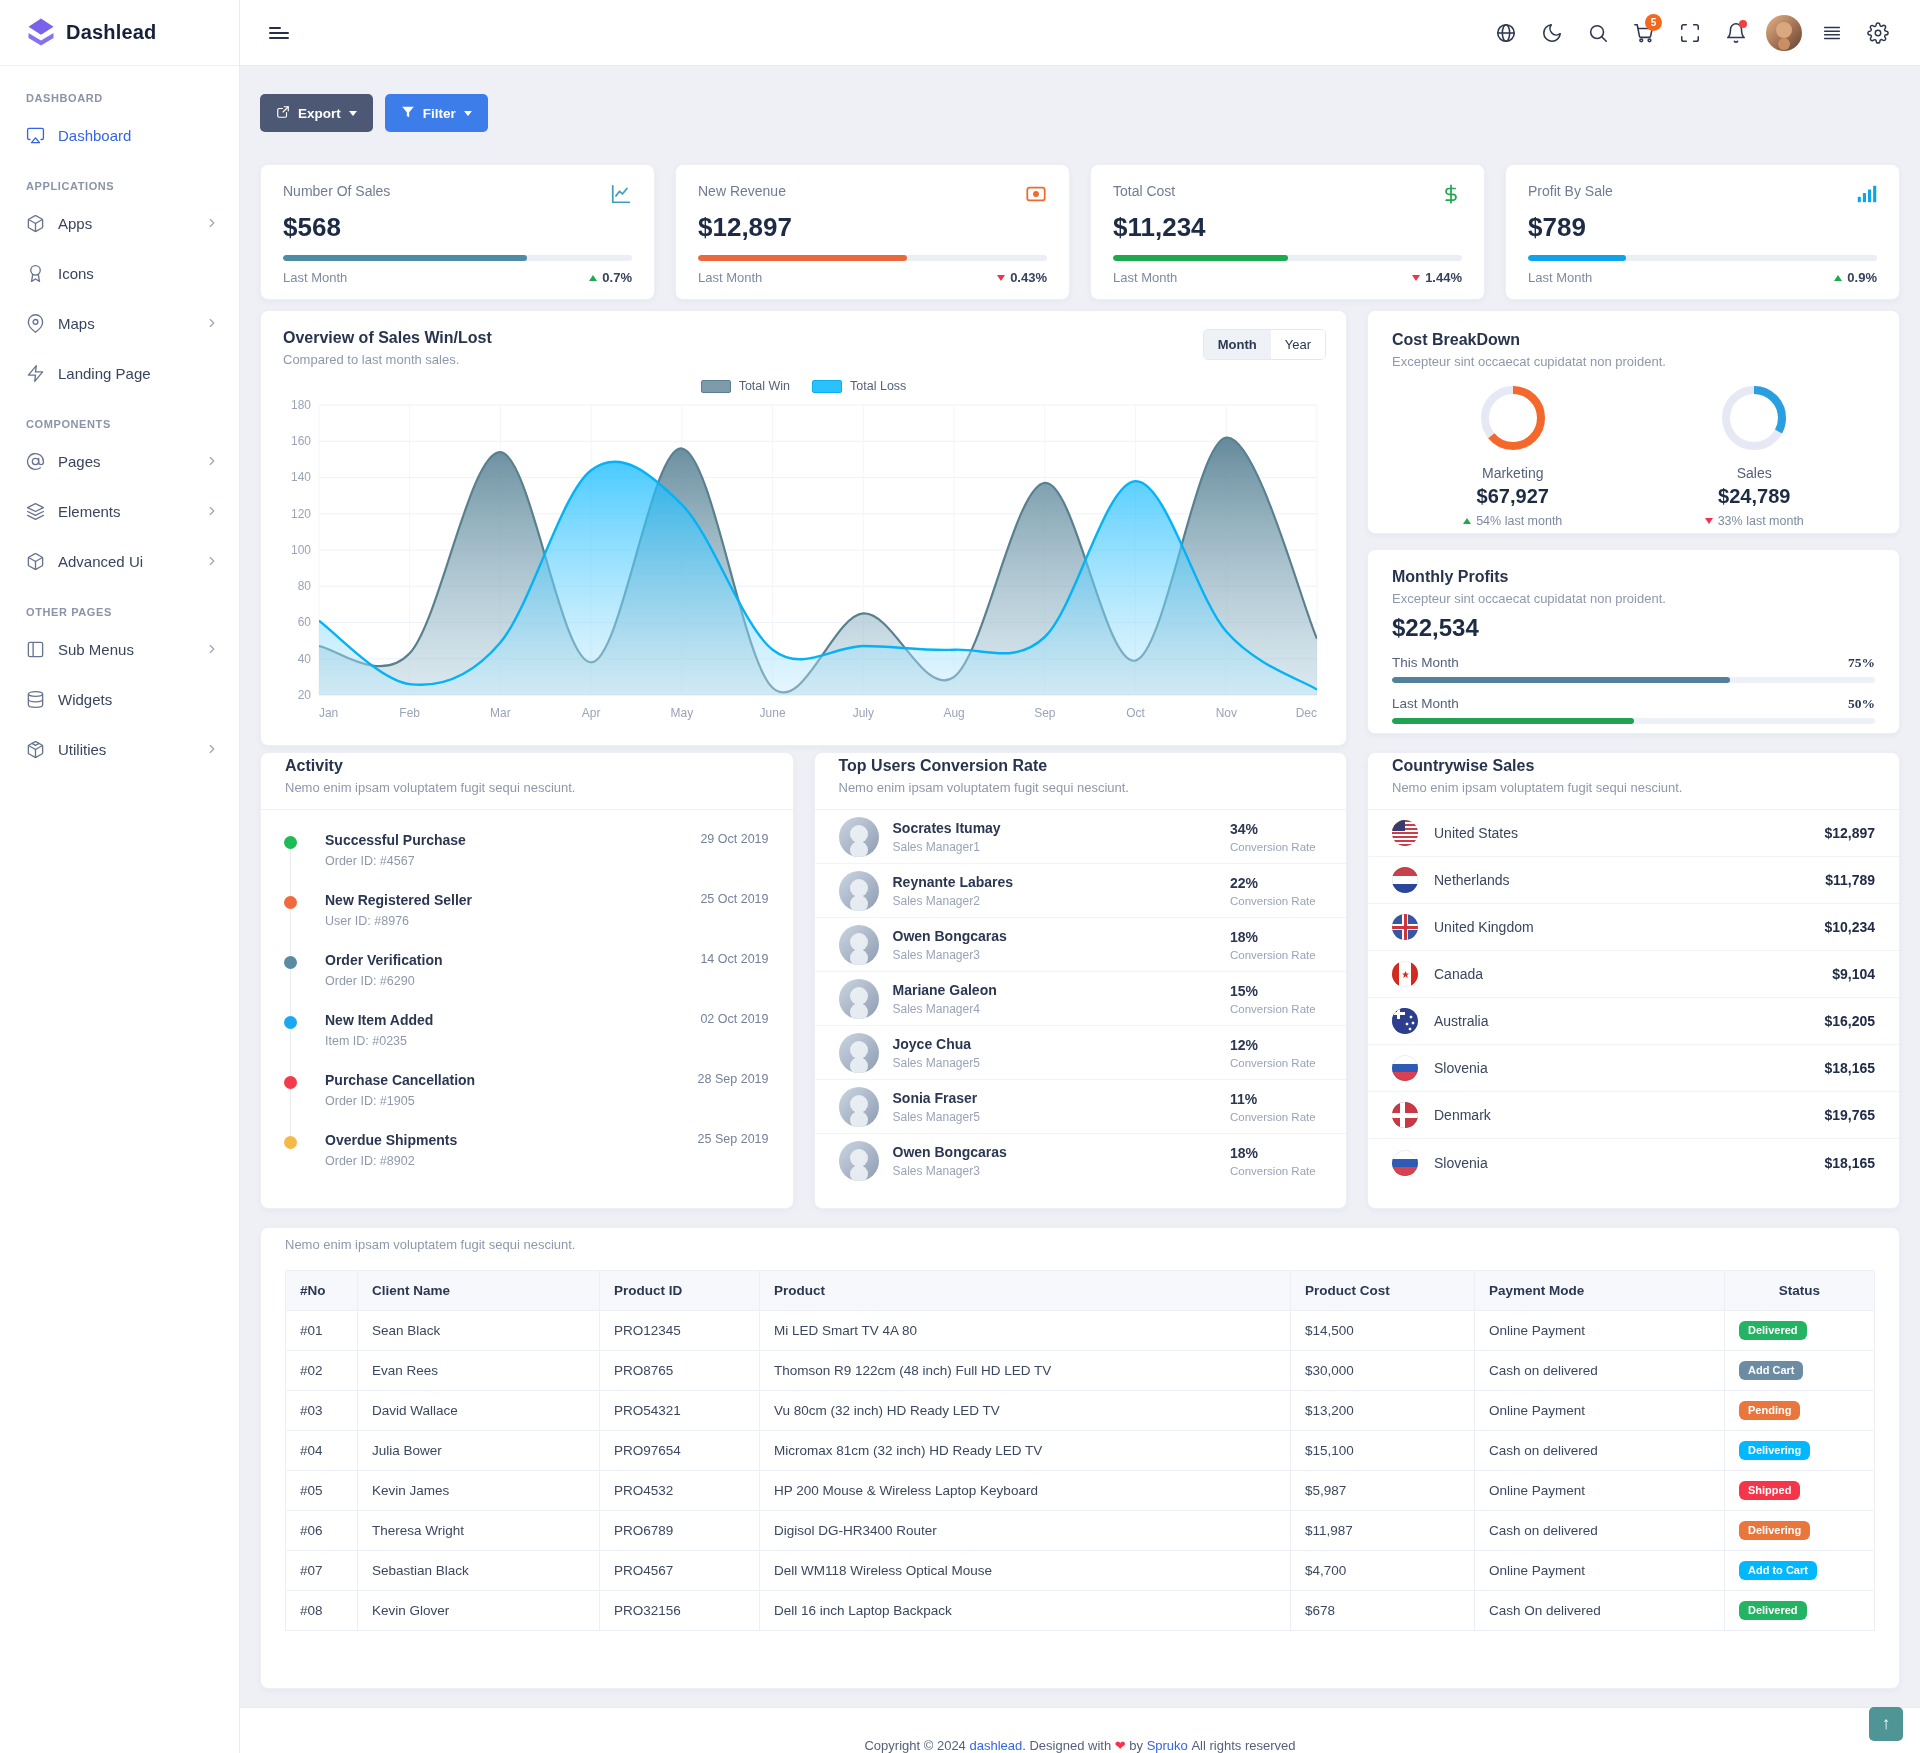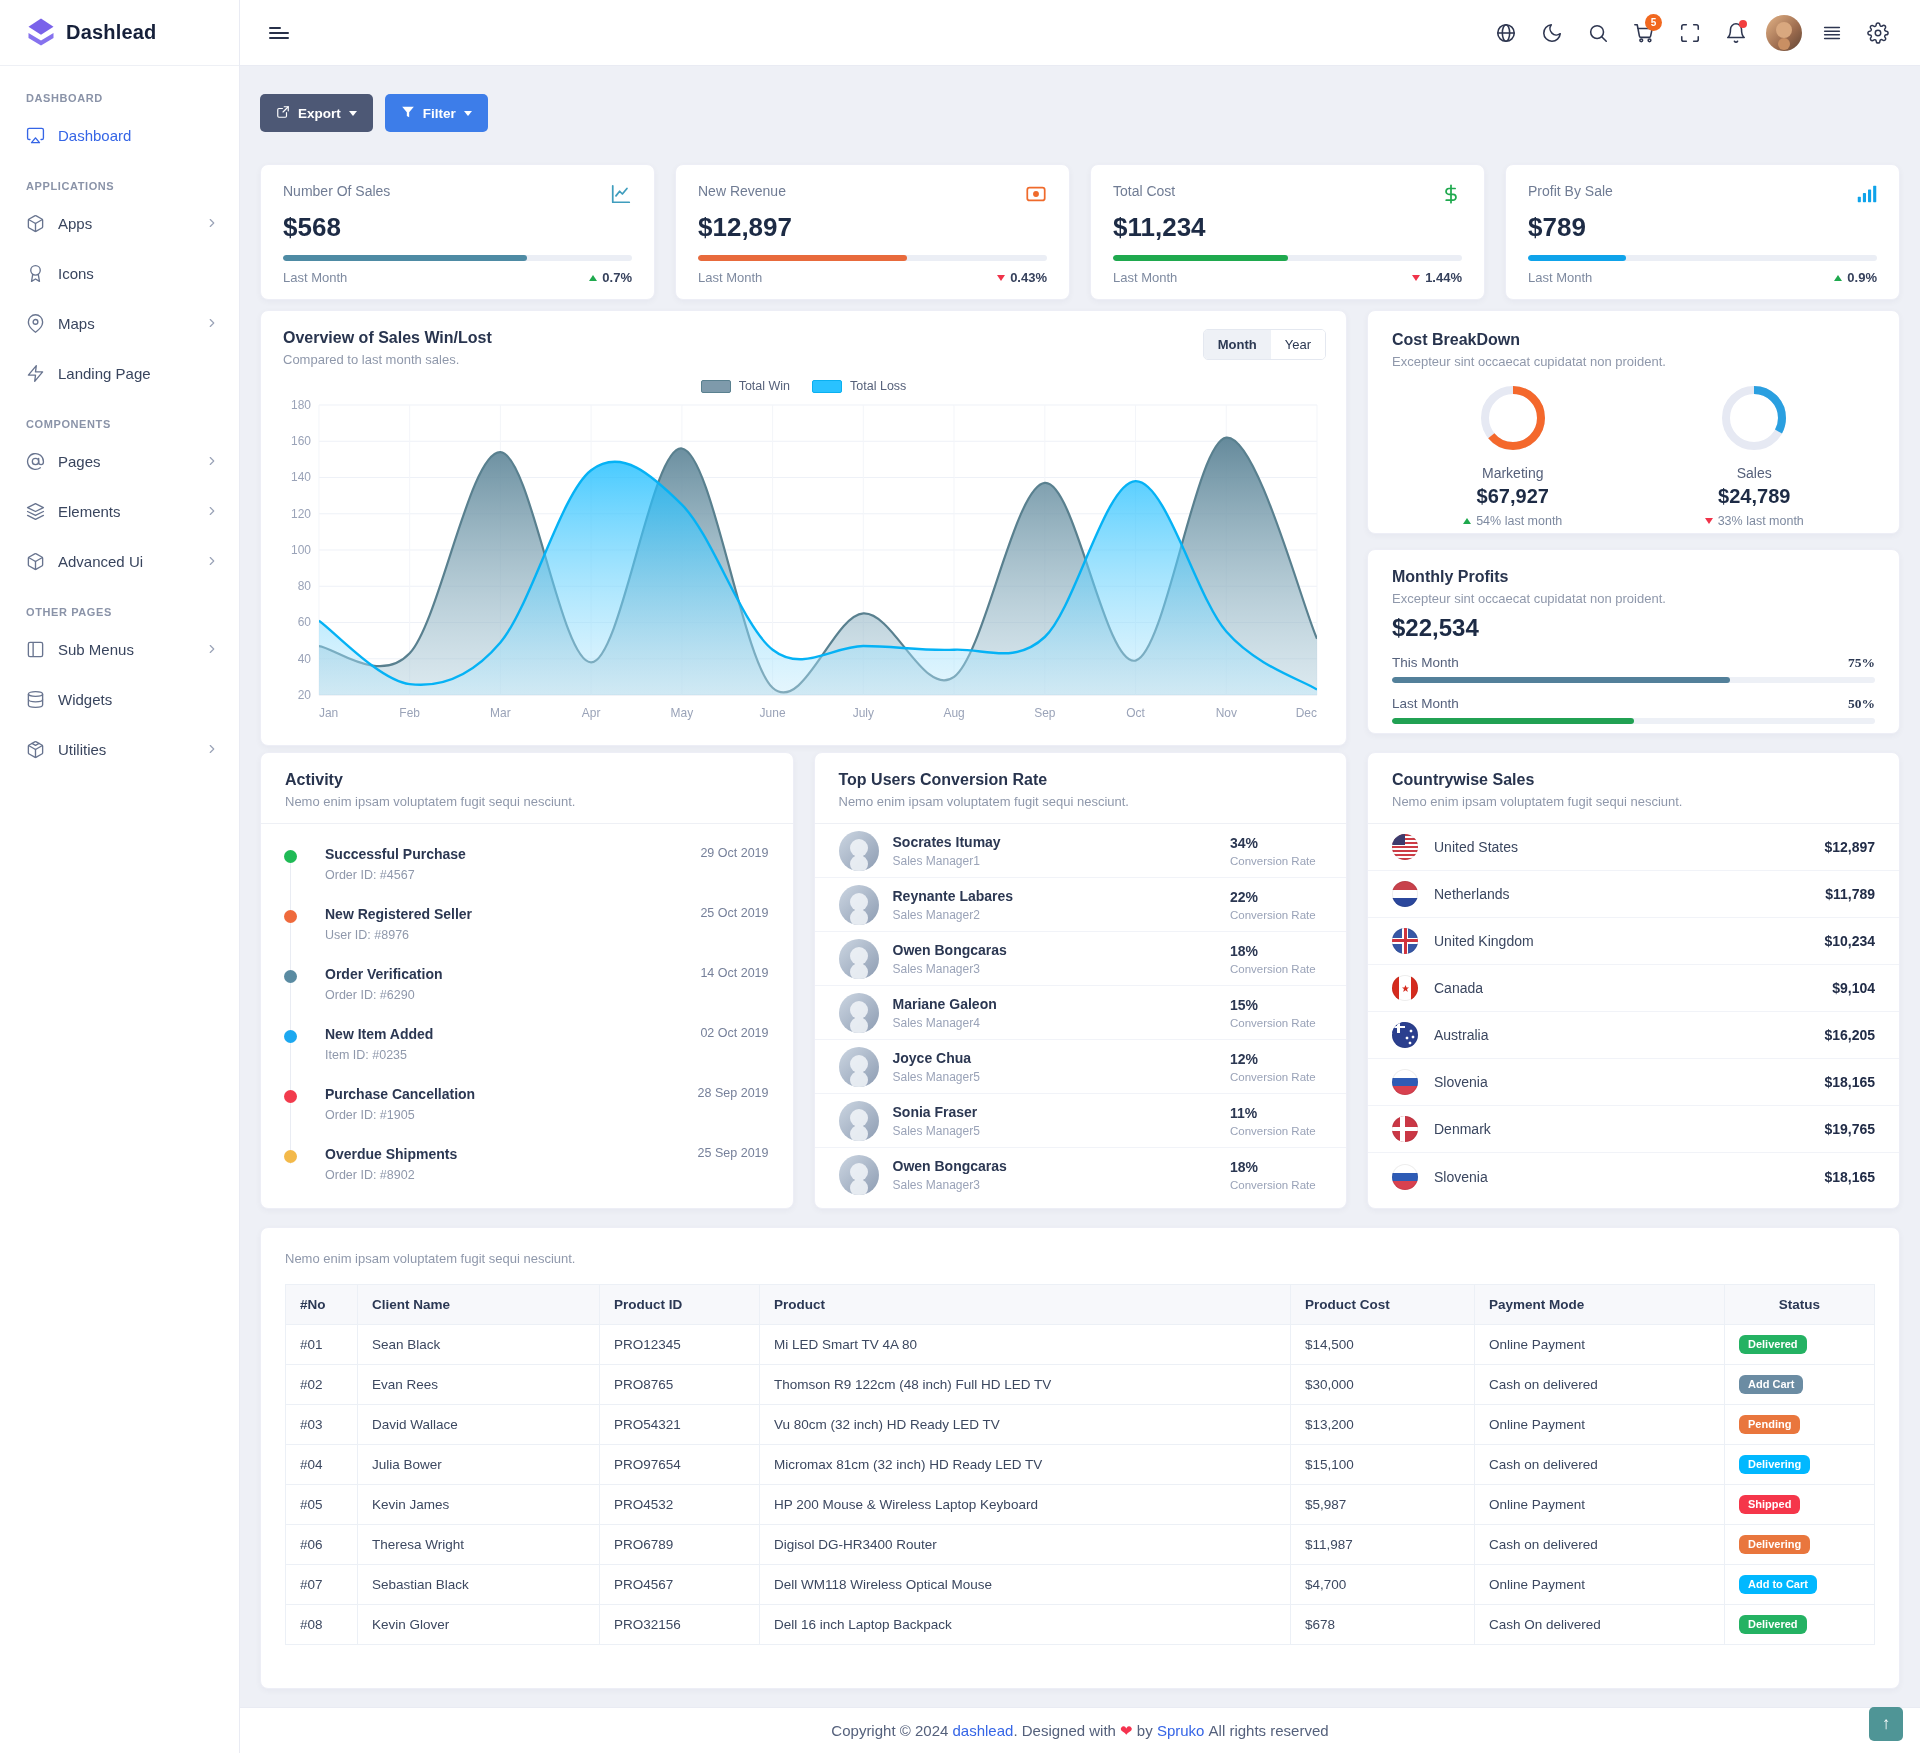--- a/index.html
+++ b/index.html
@@ -89,21 +89,21 @@
   .profit-card { height:185px; padding:18px 24px; }
   .profit-value { font-size:24px; font-weight:700; color:#1d2b45; margin-top:8px; }
   .pbar { margin-top:13px; }
   .pbar-top { display:flex; justify-content:space-between; font-size:13.5px; color:#55617c; }
   .pbar-top b { color:#2c3953; font-weight:700;font-family:Liberation Serif, serif; }
   .pbar-track { margin-top:6px; height:6px; border-radius:3px; background:#edf0f6; overflow:hidden; }
   .pbar-fill { height:100%; border-radius:3px; }
 
   
   .widgets-row { margin-top:18px; display:grid; grid-template-columns:1fr 1fr 533px; gap:20px; height:457px; }
-  .wcard-head { padding:18px 24px 14px; border-bottom:1px solid #eef0f5; }
+  .wcard-head { padding:4px 24px 14px; border-bottom:1px solid #eef0f5; }
 
   .act-list { position:relative; padding:10px 24px 0 0; }
   .act-rail { position:absolute; left:29px; top:32px; bottom:30px; width:1px; background:#e9ecf3; }
   .act-item { position:relative; padding:12px 0 12px 64px; }
   .act-dot { position:absolute; left:23px; top:16px; width:13px; height:13px; border-radius:50%; }
   .act-row1 { display:flex; justify-content:space-between; }
   .act-title { font-size:14px; font-weight:700; color:#2b3752; }
   .act-date { font-size:12.5px; color:#76809a; }
   .act-sub { font-size:12.5px; color:#8f98ab; margin-top:6px; }
 
@@ -145,21 +145,21 @@
   .ptable th { background:#f7f8fb; font-weight:700; color:#2b3854; }
   .ptable td { color:#3c4860; }
   .badge { display:inline-block; padding:4px 9px; border-radius:6px; font-size:11px; font-weight:700; color:#fff; line-height:1; }
   .badge.success { background:#24b263; }
   .badge.steel { background:#6b8ca3; }
   .badge.warning { background:#e9763d; }
   .badge.info { background:#01b8ff; }
   .badge.danger { background:#f5364a; }
 
   
-  .footer { position:absolute; left:240px; right:0; bottom:0; height:46px; background:#fff; border-top:1px solid #e9ebf3; display:flex; align-items:center; justify-content:center; font-size:15px; color:#55617c; white-space:pre-wrap; z-index:2; }
+  .footer { position:absolute; left:240px; right:0; bottom:0; height:46px; background:#fff; border-top:1px solid #e9ebf3; display:flex; align-items:flex-end; justify-content:center; font-size:13px; color:#55617c; white-space:pre-wrap; z-index:2; }
   .footer .lnk { color:#3565e6; cursor:pointer; }
   .footer .heart { color:#f5334f; }
   .scrolltop { position:absolute; right:17px; bottom:12px; width:34px; height:34px; border:none; border-radius:5px; background:#4f9596; color:#fff; font-size:17px; cursor:pointer; z-index:4; display:flex; align-items:center; justify-content:center; }
 </style>
 </head>
 <body>
 
 <div class="app">
 
   <aside class="sidebar">

